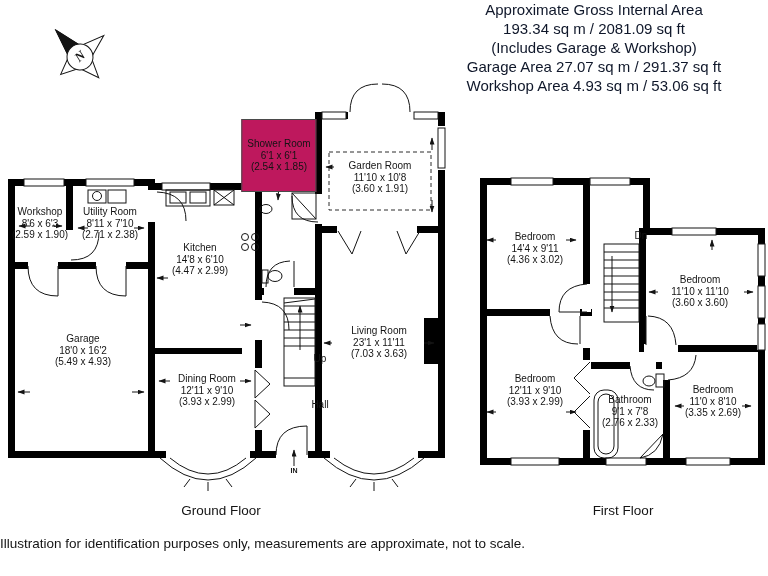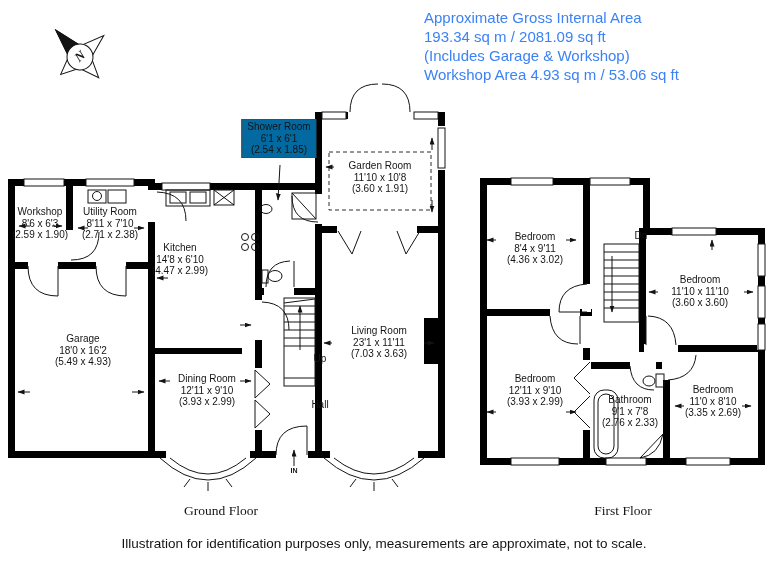--- a/index.html
+++ b/index.html
@@ -1,27 +1,27 @@
 <!DOCTYPE html>
 <html><head>
 <meta charset="utf-8">
 <style>
   html,body{margin:0;padding:0;background:#fff;}
   .canvas{position:relative;width:768px;height:576px;background:#ffffff;
           font-family:"Liberation Sans",sans-serif;color:#141414;overflow:hidden;}
   .plan-svg{position:absolute;left:0;top:0;}
-  .hdr{position:absolute;top:8px;right:4px;width:340px;text-align:left;
-       font-size:15px;line-height:19px;color:#3b82f6;}
+  .hdr{position:absolute;top:0;right:4px;width:340px;text-align:center;
+       font-size:15px;line-height:19px;color:#0f172a;}
   .rl{position:absolute;transform:translateX(-50%);text-align:center;
       font-size:10px;line-height:11.5px;white-space:nowrap;color:#141414;}
-  .callout{border:1px solid #4a4a4a;background:#0369a1;padding:1px 5px;}
+  .callout{border:1px solid #4a4a4a;background:#be185d;padding:18px 5px;}
   .small-lab{position:absolute;transform:translateX(-50%);font-size:10px;white-space:nowrap;color:#141414;padding-left:40px;}
   .in-lab{position:absolute;transform:translateX(-50%);font-size:7px;font-weight:bold;color:#141414;}
-  .floor-title{position:absolute;transform:translateX(-50%);font-size:13.5px;color:#141414;font-family:Liberation Serif, serif;}
-  .footer{position:absolute;left:0;right:0;top:536px;text-align:center;font-size:13.5px;color:#141414;}
+  .floor-title{position:absolute;transform:translateX(-50%);font-size:13.5px;color:#141414;}
+  .footer{position:absolute;left:0;right:0;top:536px;text-align:left;font-size:13.5px;color:#141414;}
   .compass-n{position:absolute;left:80px;top:57px;transform:translate(-50%,-54%) rotate(-42deg);
              font-size:13px;font-weight:bold;font-style:italic;font-family:"Liberation Serif",serif;color:#141414;}
 </style>
 </head>
 <body>
 
 <div class="canvas">
 
 <svg class="plan-svg" width="768" height="576" viewBox="0 0 768 576">
   <defs>
@@ -238,34 +238,35 @@
     </g>
   </g>
 </svg>
 
 <div class="compass-n">N</div>
 
 <div class="hdr">
   <div>Approximate Gross Internal Area</div>
   <div>193.34 sq m / 2081.09 sq ft</div>
   <div>(Includes Garage &amp; Workshop)</div>
+  <div>Garage Area 27.07 sq m / 291.37 sq ft</div>
   <div>Workshop Area 4.93 sq m / 53.06 sq ft</div>
 </div>
 
 <div class="rl" style="left:40px;top:206px">
   <div>Workshop</div>
       <div>8'6 x 6'3</div>
       <div>(2.59 x 1.90)</div>
 </div>
 <div class="rl" style="left:110px;top:206px">
   <div>Utility Room</div>
       <div>8'11 x 7'10</div>
       <div>(2.71 x 2.38)</div>
 </div>
-<div class="rl" style="left:180px;top:242px">
+<div class="rl" style="left:200px;top:242px">
   <div>Kitchen</div>
       <div>14'8 x 6'10</div>
       <div>(4.47 x 2.99)</div>
 </div>
 <div class="rl" style="left:279px;top:119px">
   <div class="callout">
     <div>Shower Room</div>
         <div>6'1 x 6'1</div>
         <div>(2.54 x 1.85)</div>
   </div>
@@ -289,21 +290,21 @@
   <div>Living Room</div>
       <div>23'1 x 11'11</div>
       <div>(7.03 x 3.63)</div>
 </div>
 <div class="small-lab" style="left:300px;top:399px">Hall</div>
 <div class="small-lab" style="left:300px;top:353px">Up</div>
 <div class="in-lab" style="left:294px;top:467px">IN</div>
 
 <div class="rl" style="left:535px;top:231px">
   <div>Bedroom</div>
-      <div>8'4 x 9'11</div>
+      <div>14'4 x 9'11</div>
       <div>(4.36 x 3.02)</div>
 </div>
 <div class="rl" style="left:700px;top:274px">
   <div>Bedroom</div>
       <div>11'10 x 11'10</div>
       <div>(3.60 x 3.60)</div>
 </div>
 <div class="rl" style="left:535px;top:373px">
   <div>Bedroom</div>
       <div>12'11 x 9'10</div>

